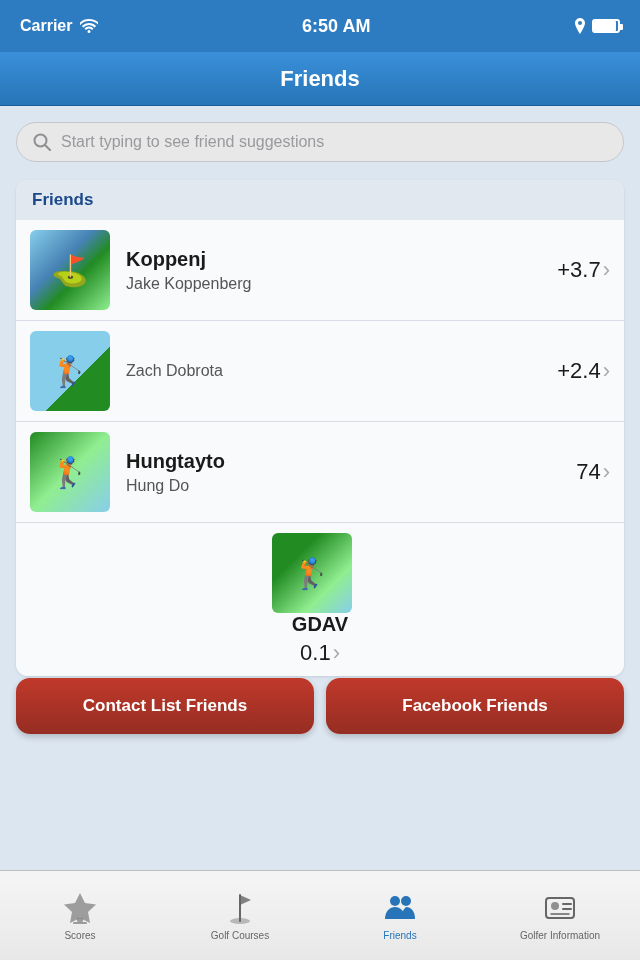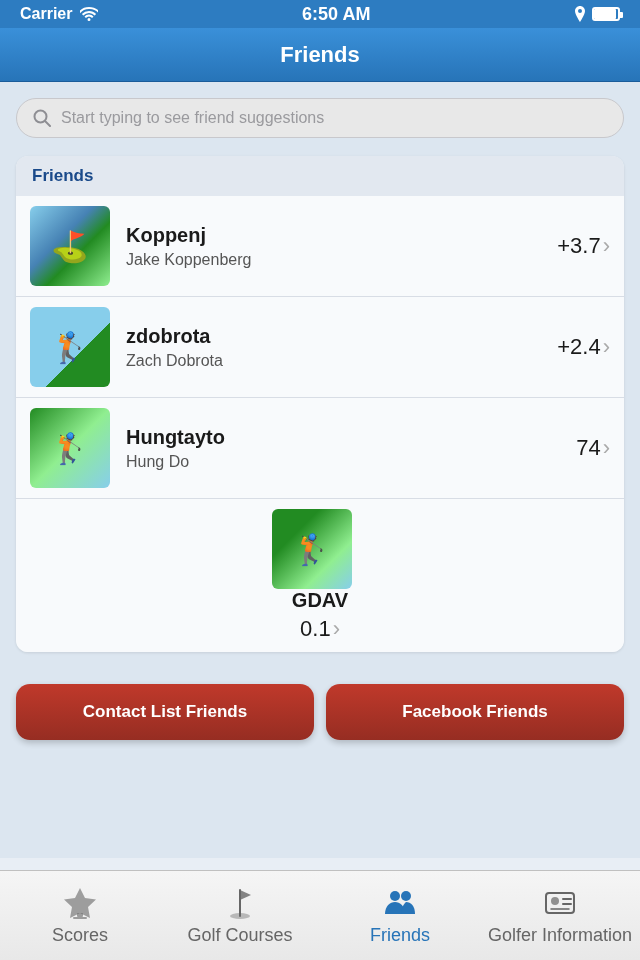--- a/index.html
+++ b/index.html
@@ -9,21 +9,21 @@
       height: 960px;
       font-family: -apple-system, 'Helvetica Neue', Arial, sans-serif;
       background: #e8eef5;
       overflow: hidden;
       position: relative;
     }
 
     
     .status-bar {
       background: #2d7cc1;
-      height: 28px;
+      height: 52px;
       display: flex;
       align-items: center;
       justify-content: space-between;
       padding: 0 20px;
       color: white;
       font-size: 16px;
       font-weight: 600;
     }
     .status-left { display: flex; align-items: center; gap: 8px; }
     .status-center { font-size: 18px; font-weight: 600; }
@@ -196,21 +196,21 @@
     .chevron {
       color: #aaa;
       font-size: 22px;
       font-weight: 300;
     }
 
     
     .action-buttons {
       display: flex;
       gap: 12px;
-      margin-top: 32px;
+      margin-top: 2px;
     }
     .btn-action {
       flex: 1;
       padding: 18px 10px;
       border-radius: 14px;
       border: none;
       background: linear-gradient(180deg, #c0392b 0%, #962d22 100%);
       color: white;
       font-size: 17px;
       font-weight: 600;
@@ -236,21 +236,21 @@
       display: flex;
       flex-direction: column;
       align-items: center;
       justify-content: center;
       gap: 5px;
       cursor: pointer;
       padding: 8px 0;
     }
     .tab-item.active .tab-label { color: #2774b8; }
     .tab-label {
-      font-size: 18px;
+      font-size: 10px;
       color: #666;
     }
     .tab-icon-svg { fill: #666; }
 
     
     .tab-svg {
       width: 34px;
       height: 34px;
     }
   </style>
@@ -302,21 +302,20 @@
       </div>
       <div class="friend-score-area">
         <span class="friend-score">+3.7</span>
         <span class="chevron">›</span>
       </div>
     </div>
 
     <div class="friend-item">
       <div class="friend-avatar avatar-zdobrota"></div>
       <div class="friend-info">
-        <div class="friend-username">zdobrota</div>
         <div class="friend-fullname">Zach Dobrota</div>
       </div>
       <div class="friend-score-area">
         <span class="friend-score">+2.4</span>
         <span class="chevron">›</span>
       </div>
     </div>
 
     <div class="friend-item">
       <div class="friend-avatar avatar-hungtayto"></div>

